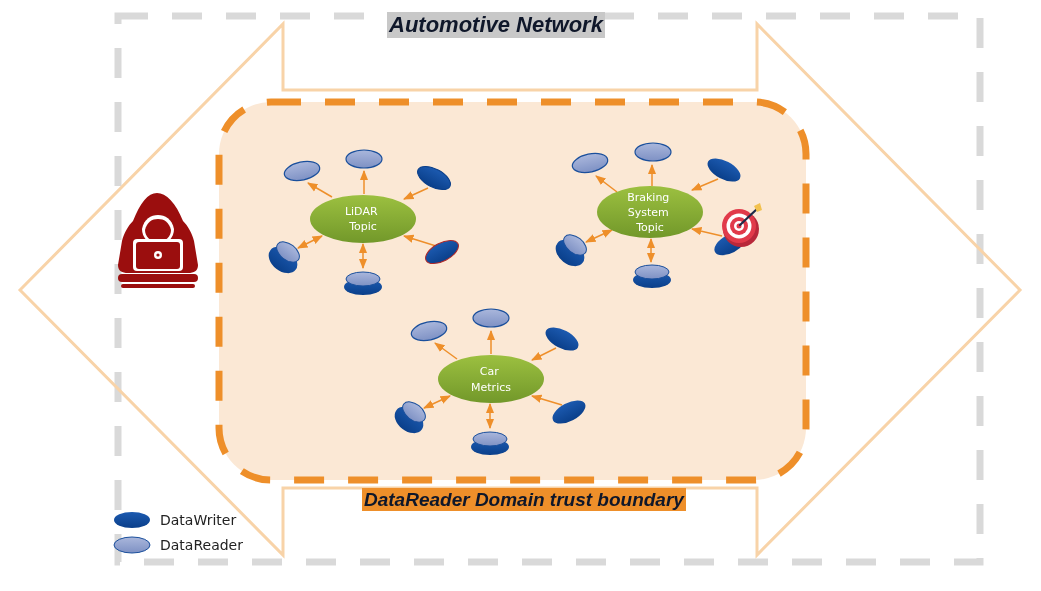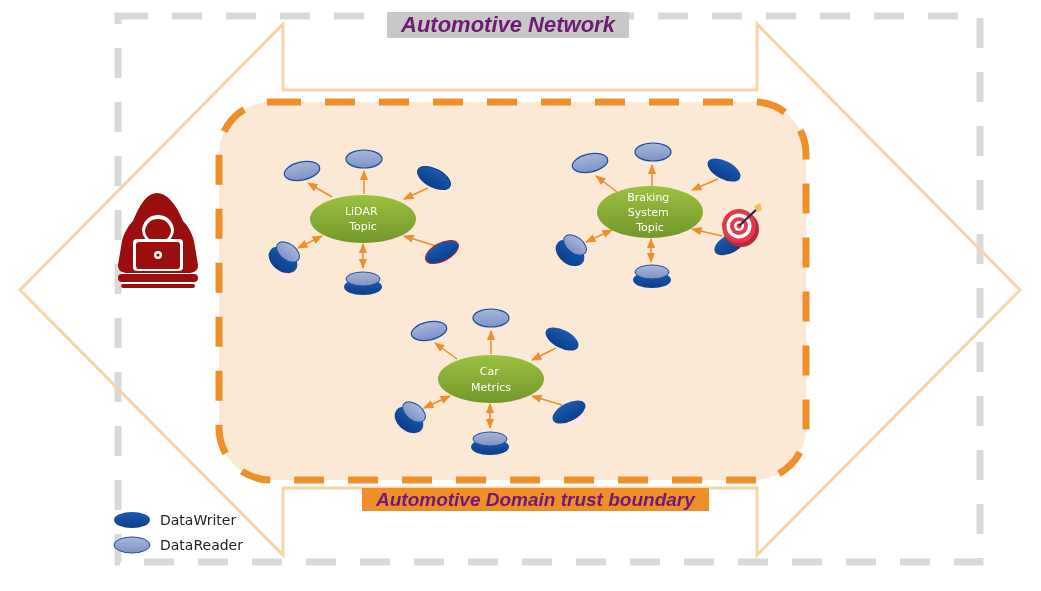--- a/index.html
+++ b/index.html
@@ -1,20 +1,20 @@
 <!DOCTYPE html>
 <html><head>
 <meta charset="utf-8">
 <style>
   html, body { margin: 0; padding: 0; background: #ffffff; }
   body { width: 1041px; height: 591px; position: relative; overflow: hidden; font-family: "Liberation Sans", sans-serif; }
   #diagram { position: absolute; left: 0; top: 0; width: 1041px; height: 591px; }
   .title-label {
     position: absolute; font-family: "Liberation Sans", sans-serif; font-weight: bold; font-style: italic;
-    font-size: 22px; color: #701a75; line-height: 26px; padding: 0 14px;
+    font-size: 22px; color: #0f172a; line-height: 26px; padding: 0 2px;
   }
   #network-title { left: 387px; top: 12px; background: #c8c8c8; }
   #boundary-title { left: 362px; top: 488px; background: #ee8f2a; font-size: 19px; line-height: 23px; }
   .topic-text { font-family: "DejaVu Sans", sans-serif; font-size: 11px; fill: #ffffff; }
   .legend-text { font-family: "DejaVu Sans", sans-serif; font-size: 14px; fill: #222; }
 </style>
 </head>
 <body>
 
 <svg id="diagram" viewBox="0 0 1041 591" xmlns="http://www.w3.org/2000/svg">
@@ -152,13 +152,13 @@
 
   <g>
     <ellipse cx="132" cy="520" rx="18" ry="8" fill="url(#gWriter)"></ellipse>
     <text class="legend-text" x="160" y="525">DataWriter</text>
     <ellipse cx="132" cy="545" rx="18" ry="8" fill="url(#gReader)" stroke="#1a4f9c" stroke-width="1"></ellipse>
     <text class="legend-text" x="160" y="550">DataReader</text>
   </g>
 </svg>
 
 <div id="network-title" class="title-label">Automotive Network</div>
-<div id="boundary-title" class="title-label">Automotive Domain trust boundary</div>
+<div id="boundary-title" class="title-label">DataReader Domain trust boundary</div>
 
 </body></html>

